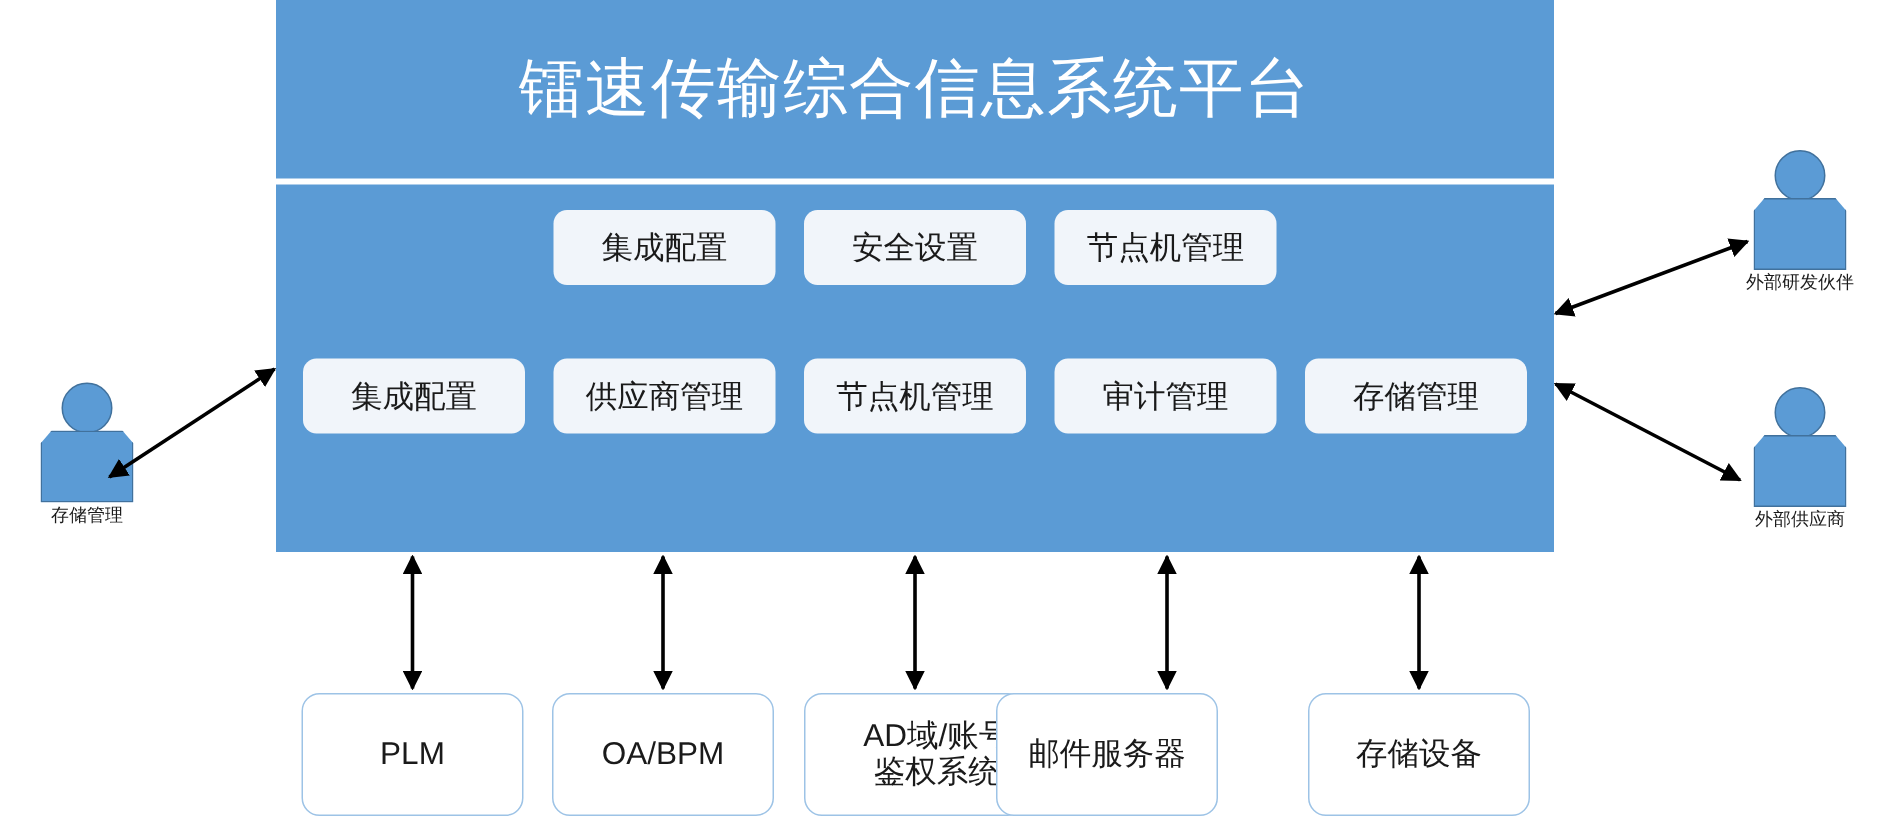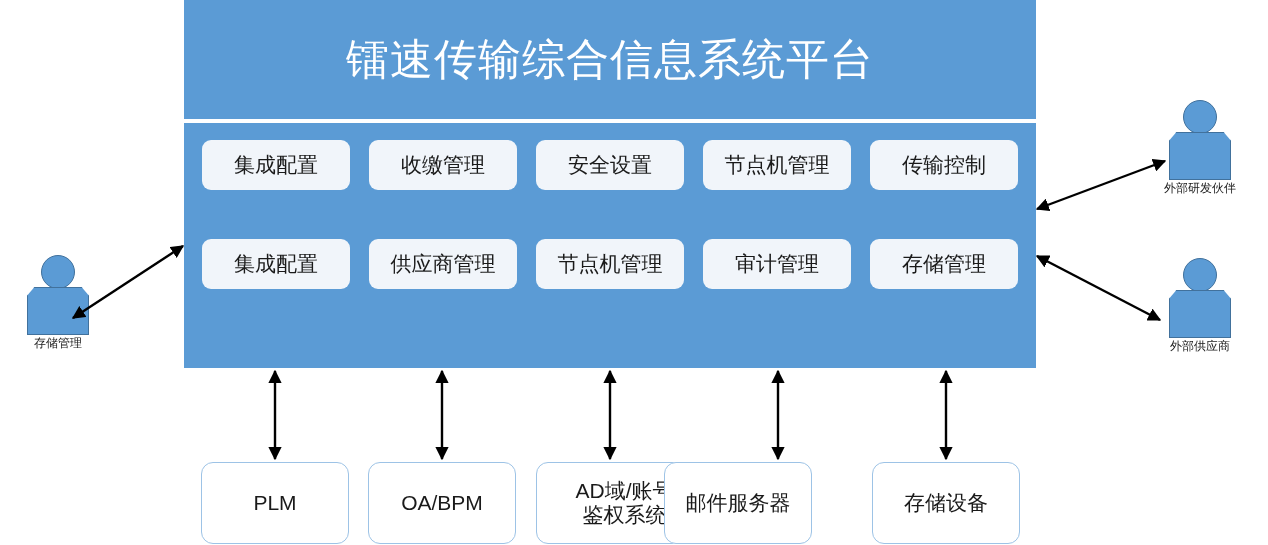--- a/index.html
+++ b/index.html
@@ -163,24 +163,22 @@
   <div class="platform-panel">
 
     <div class="platform-title">镭速传输综合信息系统平台</div>
 
     <div class="title-divider"></div>
 
     <div class="module-grid">
 
       <div class="module-row">
         <div class="module-btn">集成配置</div>
-        <div class="module-btn">收缴管理</div>
         <div class="module-btn">安全设置</div>
         <div class="module-btn">节点机管理</div>
-        <div class="module-btn">传输控制</div>
       </div>
 
       <div class="module-row">
         <div class="module-btn">集成配置</div>
         <div class="module-btn">供应商管理</div>
         <div class="module-btn">节点机管理</div>
         <div class="module-btn">审计管理</div>
         <div class="module-btn">存储管理</div>
       </div>
 

